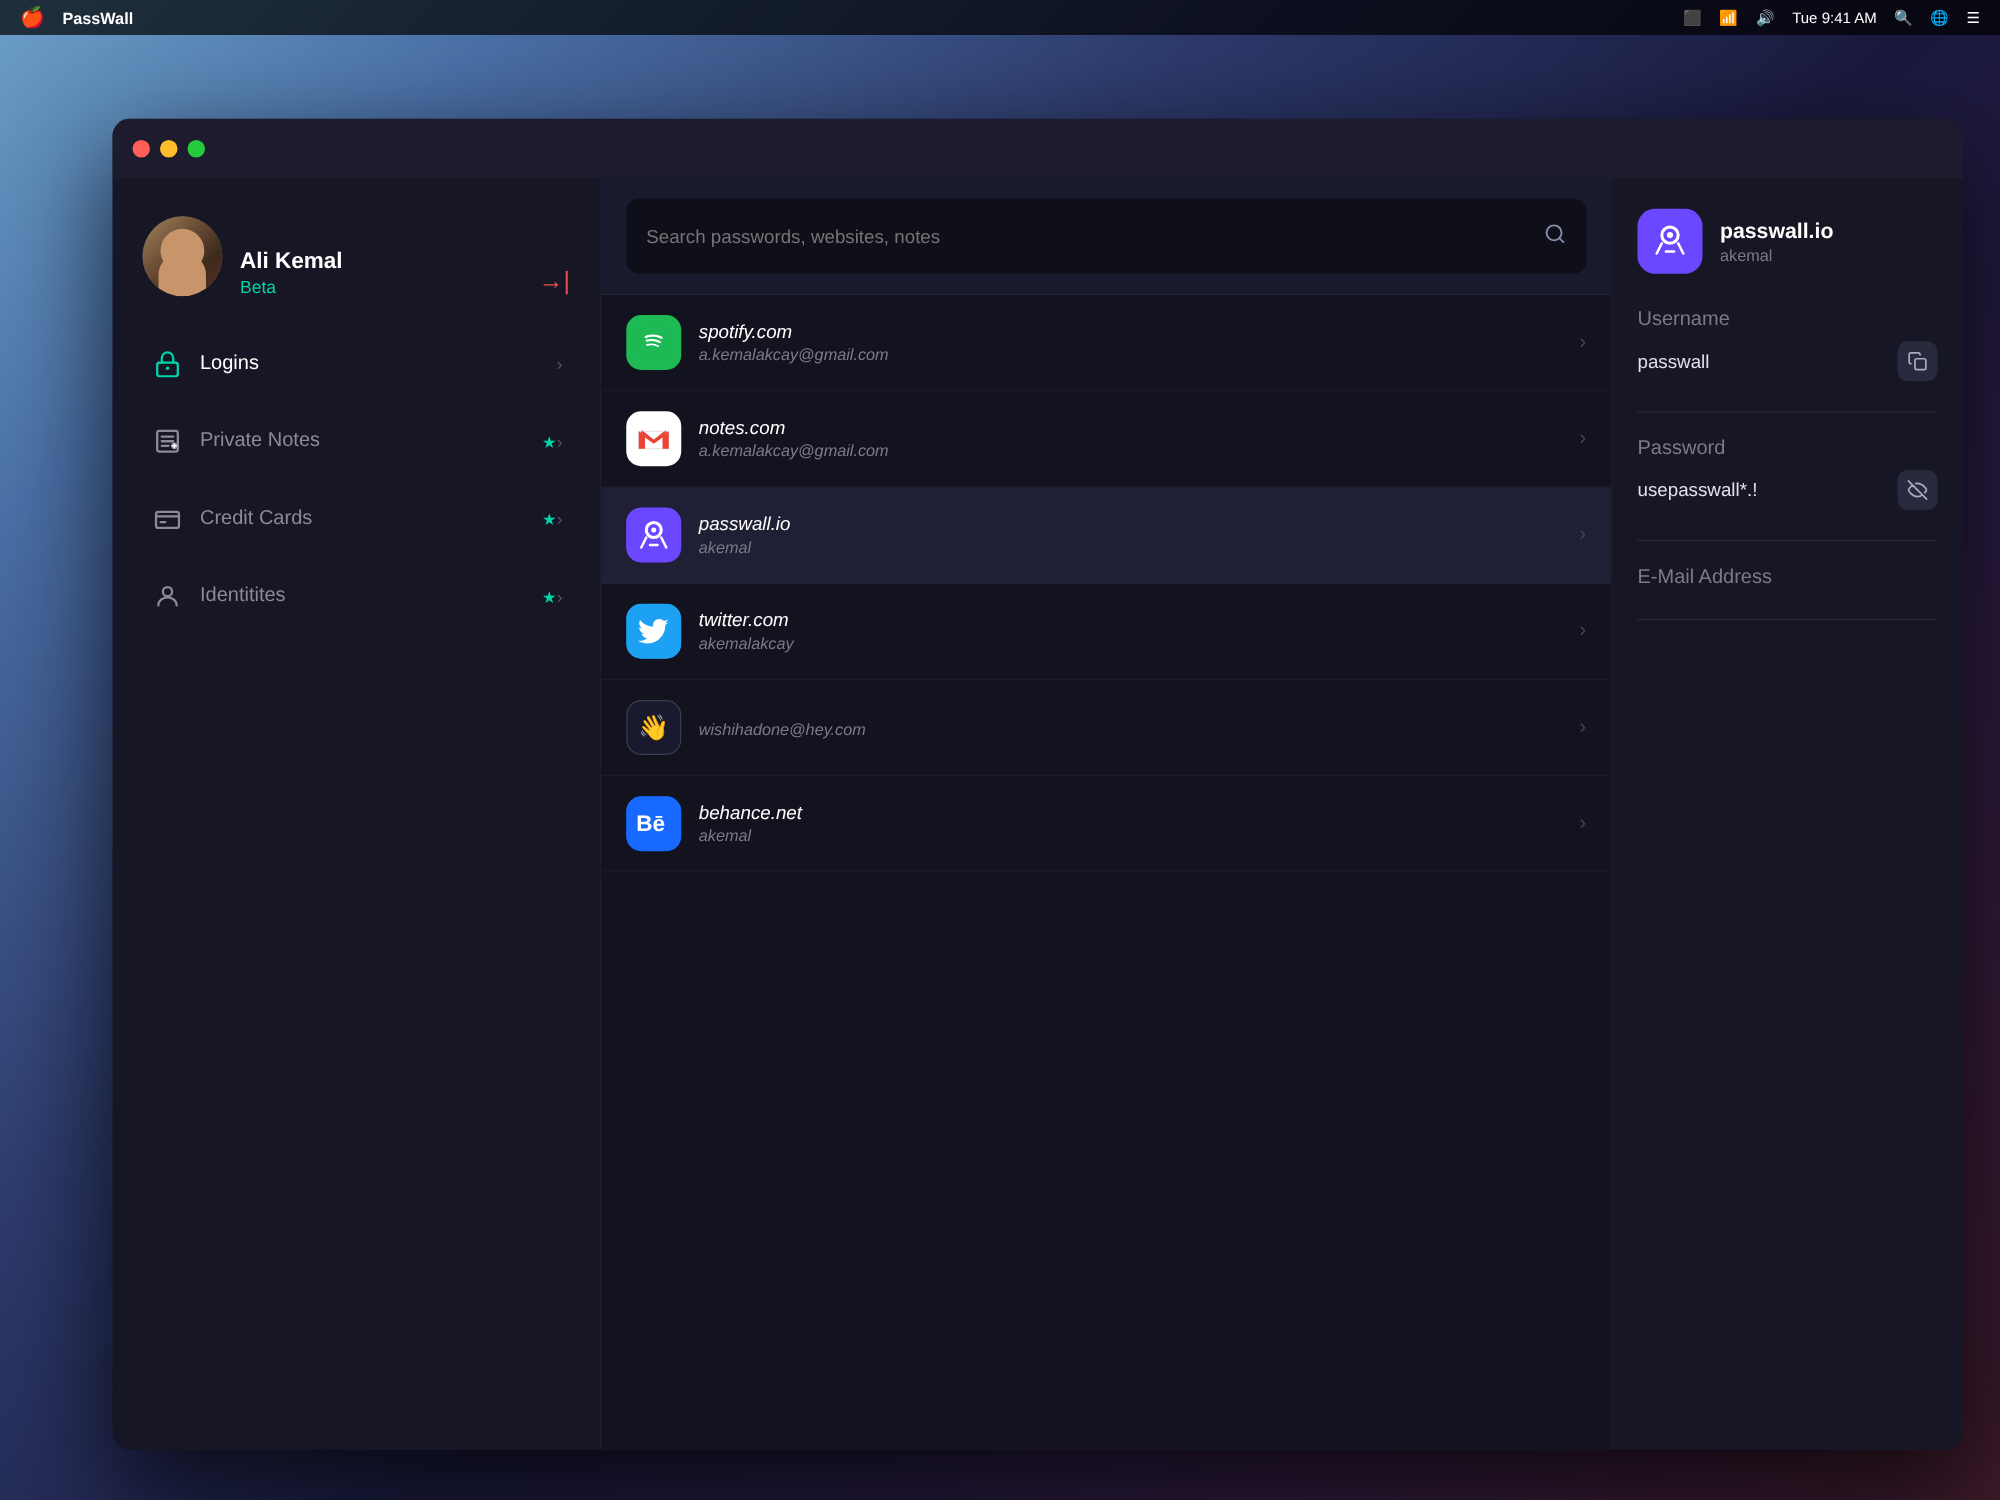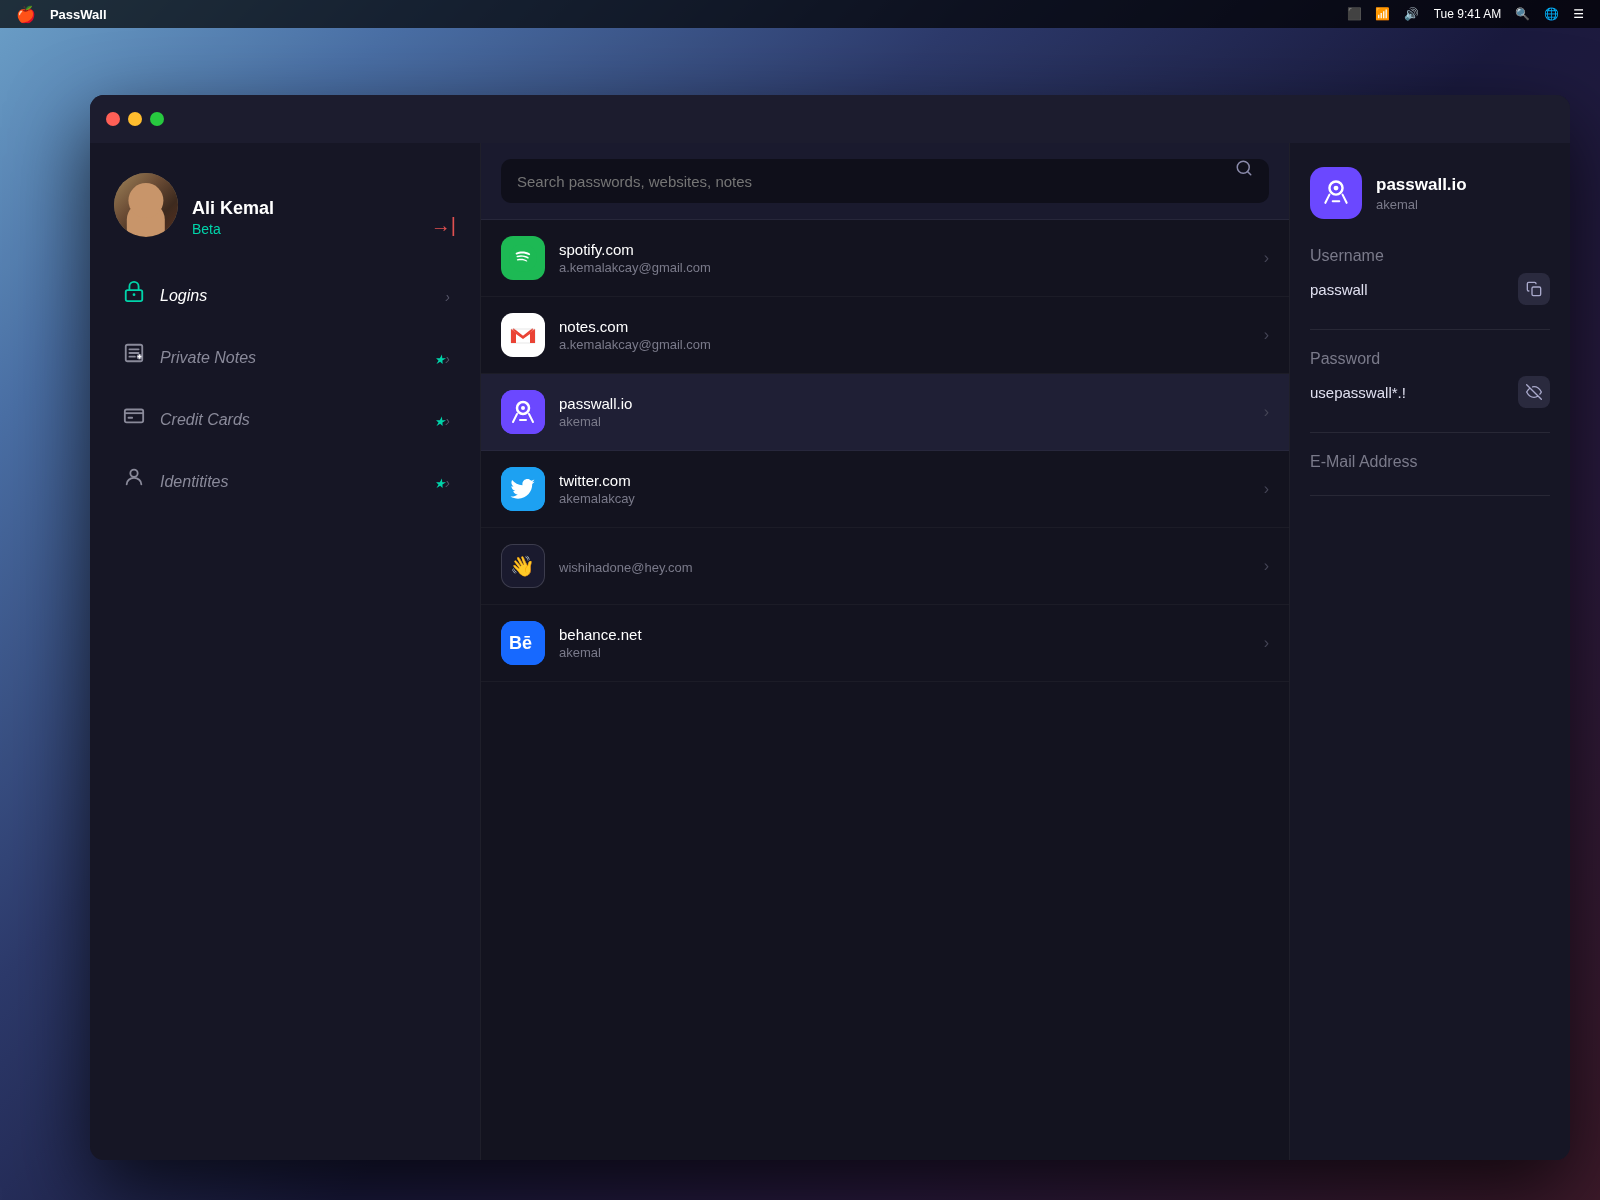--- a/index.html
+++ b/index.html
@@ -174,27 +174,26 @@
       margin-left: auto;
       display: flex;
       align-items: center;
     }
 
     .nav-items {
       padding: 0 16px;
     }
     .nav-item {
       display: flex;
-      align-items: flex-end;
+      align-items: center;
       padding: 16px 14px;
       border-radius: 10px;
       cursor: pointer;
       margin-bottom: 2px;
       transition: background 0.15s;
-      font-style: italic;
     }
     .nav-item-icon {
       width: 28px;
       height: 28px;
       display: flex;
       align-items: center;
       justify-content: center;
       font-size: 18px;
       flex-shrink: 0;
     }
@@ -228,23 +227,24 @@
 
     .search-bar-container {
       padding: 16px 20px;
       background: #1a1a2e;
       border-bottom: 1px solid rgba(255,255,255,0.06);
     }
     .search-bar {
       background: #0f0f1a;
       border: none;
       border-radius: 10px;
-      height: 44px;
+      height: 60px;
       width: 100%;
       display: flex;
+      align-items: center;
       padding: 0 16px;
       gap: 10px;
     }
     .search-input {
       background: transparent;
       border: none;
       outline: none;
       color: #8a8aaa;
       font-size: 15px;
       flex: 1;
@@ -287,20 +287,21 @@
     .site-icon-spotify { background: #1DB954; }
     .site-icon-gmail { background: white; }
     .site-icon-passwall { background: #6B48FF; }
     .site-icon-twitter { background: #1DA1F2; }
     .site-icon-hey { background: #222; }
     .site-icon-behance { background: #1769ff; }
 
     .site-info {
       margin-left: 14px;
       flex: 1;
+      font-style: italic;
     }
     .site-name {
       color: #ffffff;
       font-size: 15px;
       font-weight: 500;
     }
     .site-username {
       color: #7a7a8a;
       font-size: 13px;
       margin-top: 2px;

